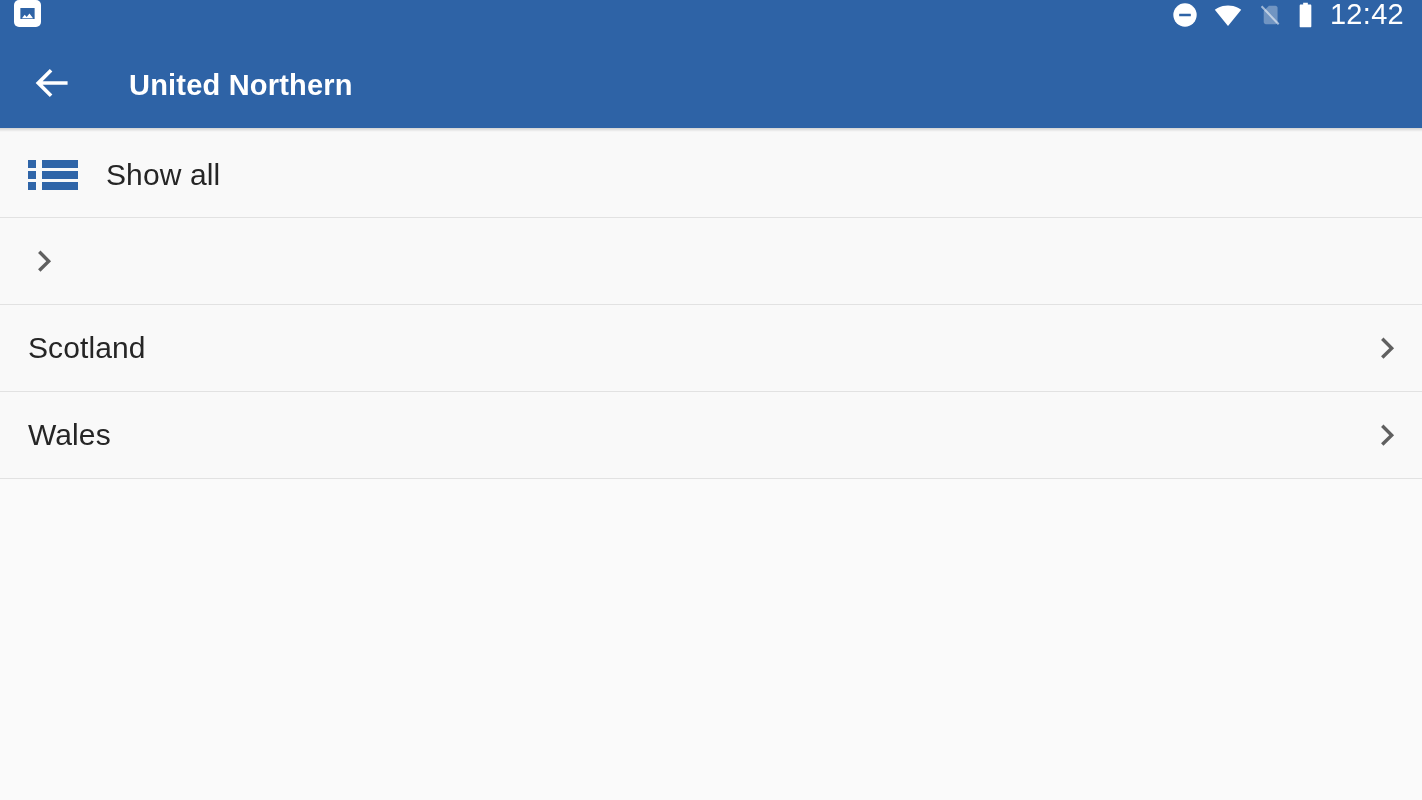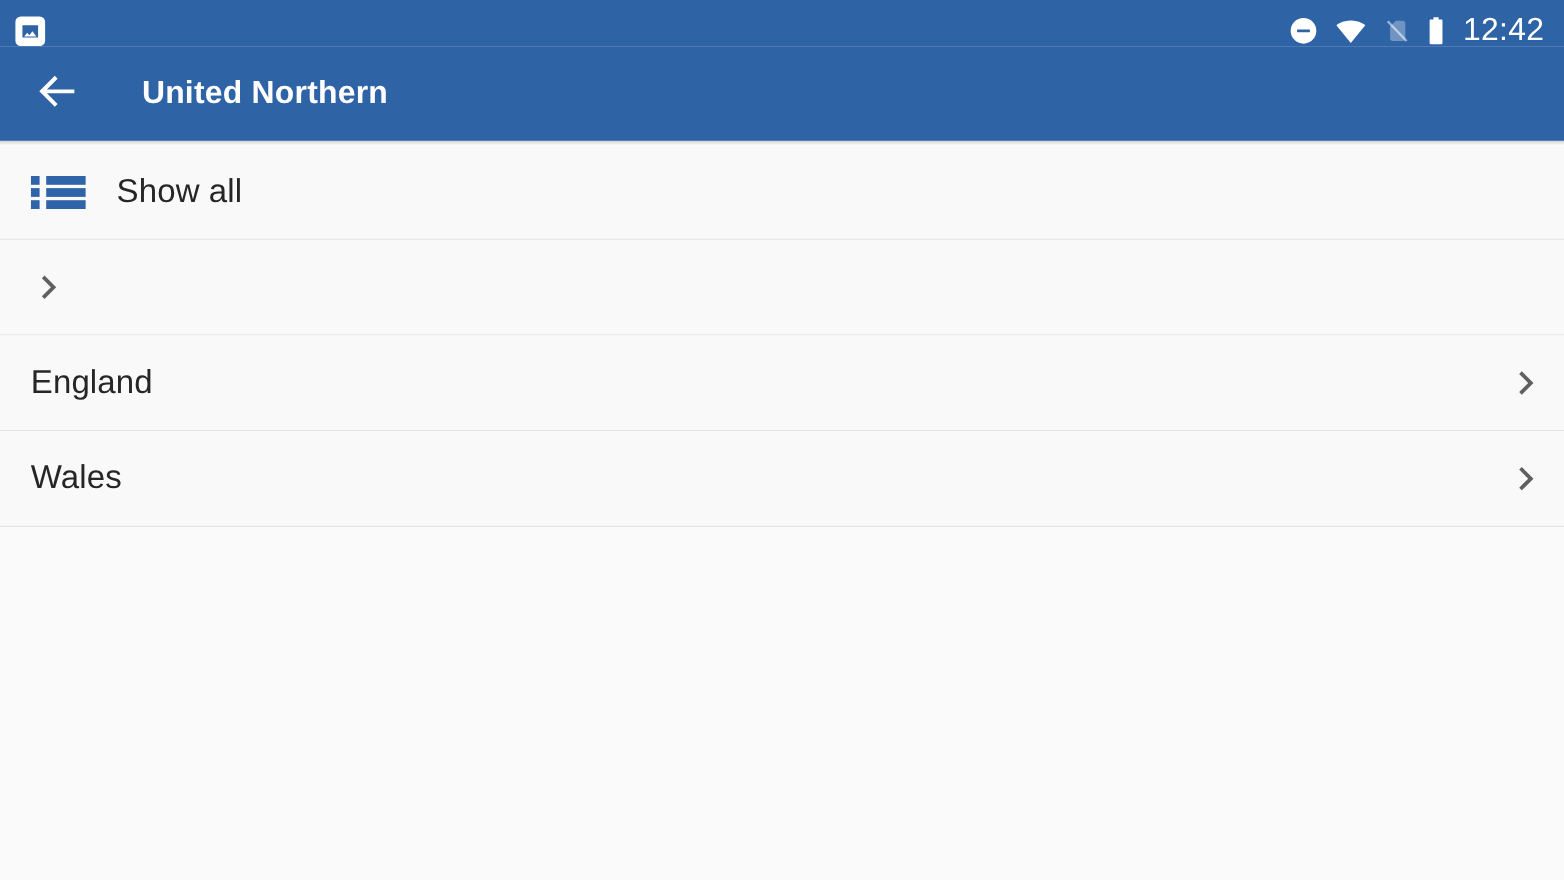--- a/index.html
+++ b/index.html
@@ -18,21 +18,21 @@
     height: 800px;
     background: #fafafa;
   }
 
   
   .status-bar {
     position: relative;
     height: 42px;
     background: #2e63a6;
     display: flex;
-    align-items: flex-end;
+    align-items: flex-start;
     justify-content: space-between;
     padding: 0 14px 0 14px;
   }
   .status-left {
     display: flex;
     align-items: center;
     gap: 10px;
   }
   .notif-icon {
     width: 27px;
@@ -218,21 +218,21 @@
 
     <div class="row">
       <span class="chevron">
         <svg width="34" height="40" viewBox="0 0 24 24" aria-hidden="true">
           <path d="M8.8 4.6 7.1 6.3l5.8 5.8-5.8 5.8 1.7 1.7 7.5-7.5-7.5-7.5z" fill="#606060"></path>
         </svg>
       </span>
     </div>
 
     <div class="row">
-      <span class="row-label">England</span>
+      <span class="row-label">Scotland</span>
       <span class="chevron">
         <svg width="34" height="40" viewBox="0 0 24 24" aria-hidden="true">
           <path d="M8.8 4.6 7.1 6.3l5.8 5.8-5.8 5.8 1.7 1.7 7.5-7.5-7.5-7.5z" fill="#606060"></path>
         </svg>
       </span>
     </div>
 
     <div class="row">
       <span class="row-label">Wales</span>
       <span class="chevron">

